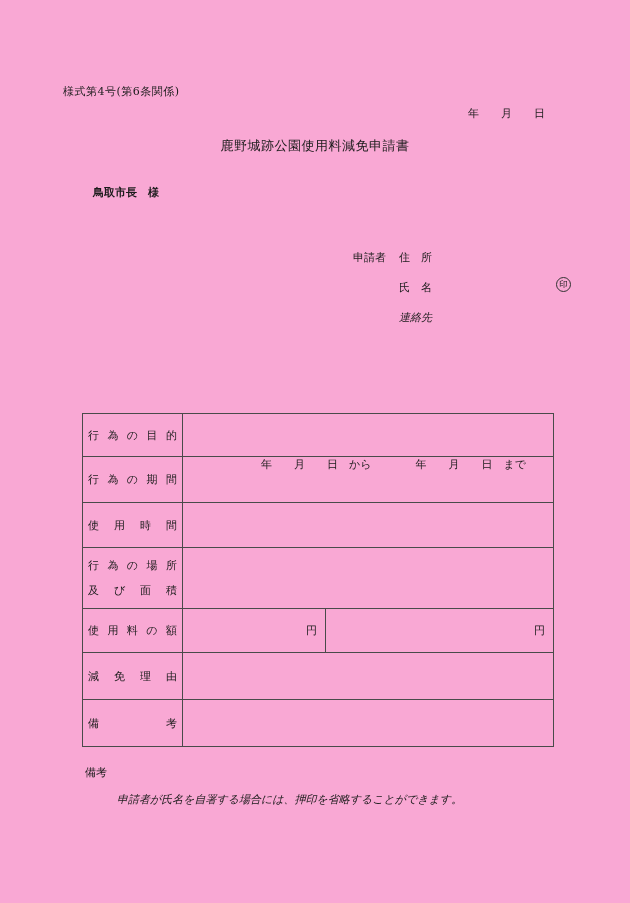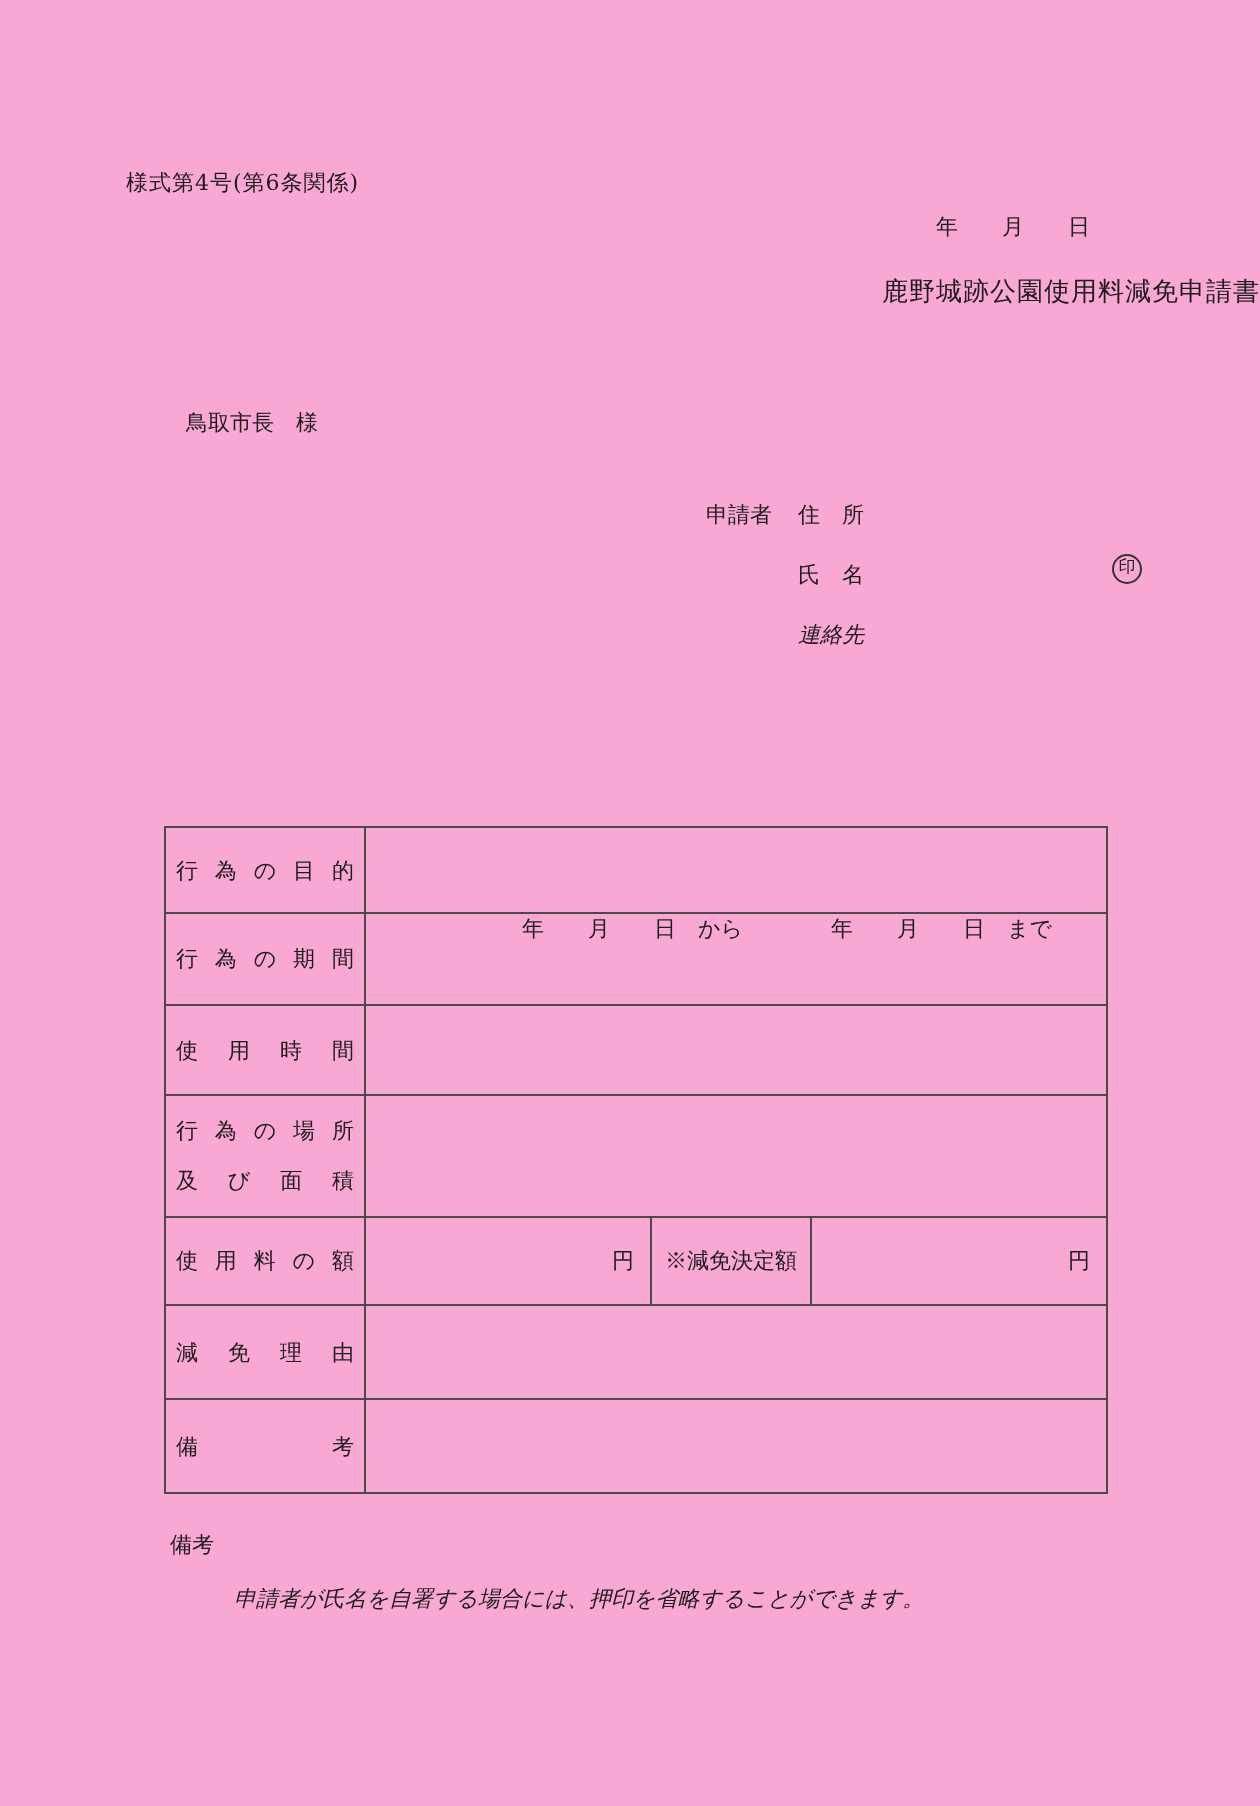--- a/index.html
+++ b/index.html
@@ -9,22 +9,22 @@
     margin:0 auto;
     background:#f9a8d4;
     font-family:"DejaVu Serif","Liberation Serif",serif;
     color:#1c1c1c;
     font-size:11px;
     overflow:hidden;
   }
   .abs{position:absolute;white-space:nowrap;}
   .form-number{left:63px;top:84px;letter-spacing:0.5px;}
   .date-line{left:468px;top:106px;}
-  .doc-title{left:0;top:137px;width:630px;text-align:right;font-size:13px;letter-spacing:0.5px;white-space:nowrap;position:absolute;}
-  .addressee{left:93px;top:204px;}
+  .doc-title{left:0;top:137px;width:630px;text-align:center;font-size:13px;letter-spacing:0.5px;white-space:nowrap;position:absolute;}
+  .addressee{left:93px;top:185px;font-weight:bold;}
   .applicant-label{left:353px;top:250px;}
   .address-label{left:399px;top:250px;}
   .name-label{left:399px;top:280px;}
   .contact-label{left:399px;top:310px;font-style:italic;}
   .seal{
     position:absolute;left:556px;top:277px;
     width:15px;height:15px;border:1px solid #333;border-radius:50%;
     display:flex;align-items:center;justify-content:center;
     font-size:8.5px;line-height:1;box-sizing:border-box;
   }
@@ -150,23 +150,20 @@
             <span>使</span>
             <span>用</span>
             <span>料</span>
             <span>の</span>
             <span>額</span>
           </div>
       </div>
       <div class="fee-amount">
         <span>円</span>
       </div>
-      <div class="fee-sublabel">
-        <span>※減免決定額</span>
-      </div>
       <div class="fee-decided">
         <span>円</span>
       </div>
     </div>
 
     <div class="trow h48">
       <div class="label-cell">
         <div class="spread">
             <span>減</span>
             <span>免</span>

